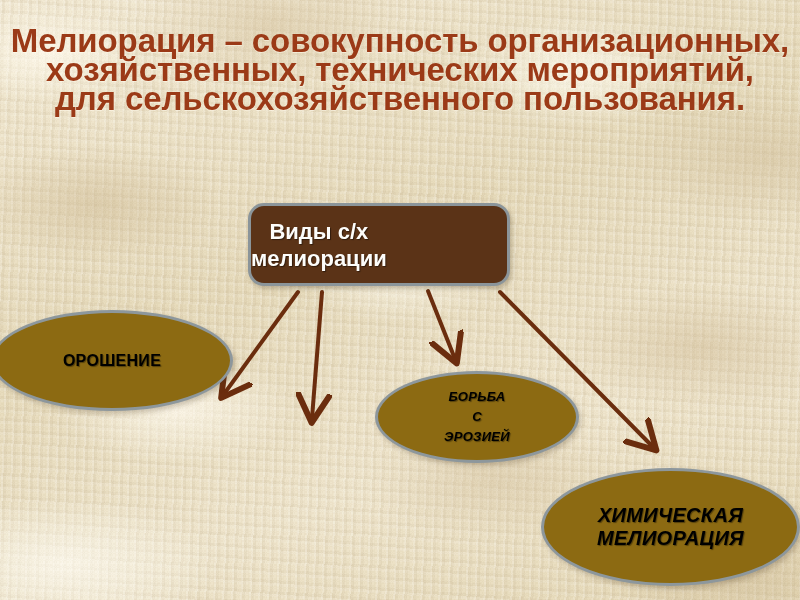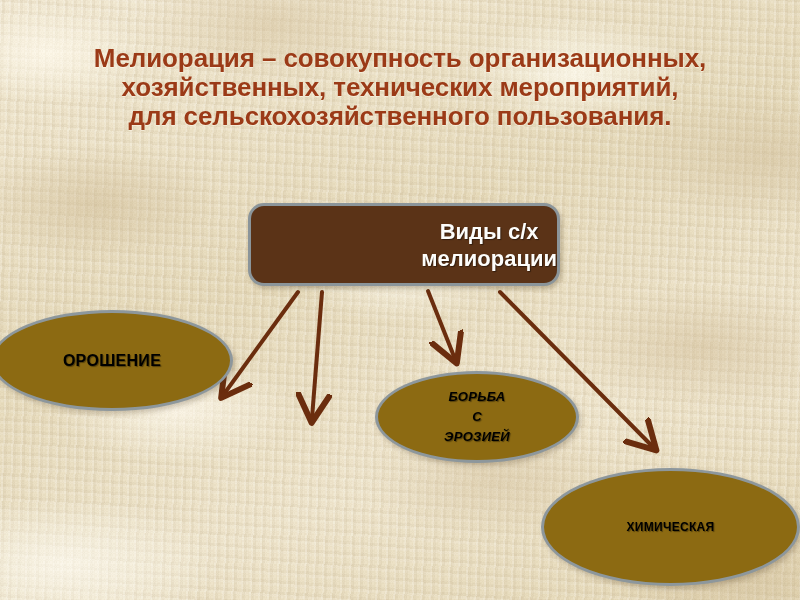--- a/index.html
+++ b/index.html
@@ -31,43 +31,43 @@
   }
   #grain{
     position:absolute;inset:0;pointer-events:none;opacity:.5;
     background-image:
       repeating-conic-gradient(from 0deg at 50% 50%, rgba(150,128,92,.07) 0deg 10deg, rgba(255,255,255,.06) 10deg 20deg);
     background-size:7px 7px;
   }
 
   
   #heading{
-    position:absolute;left:0;top:44px;width:800px;
+    position:absolute;left:0;top:26px;width:800px;
     text-align:center;
     color:#9b3a17;
     font-weight:bold;
-    font-size:26px;
+    font-size:33px;
     line-height:29px;
     letter-spacing:-.1px;
     text-shadow:0 1px 0 rgba(255,250,235,.55);
   }
   #heading .hline{display:block;white-space:nowrap;}
 
   
   #wires{position:absolute;left:0;top:0;width:800px;height:600px;}
 
   
   #root-box{
-    position:absolute;left:248px;top:203px;width:312px;height:83px;
+    position:absolute;left:248px;top:203px;width:262px;height:83px;
     box-sizing:border-box;
     background:#5b3317;
     border:3px solid #8b959a;
     border-radius:16px;
     box-shadow:2px 3px 4px rgba(80,60,30,.28);
-    display:flex;align-items:center;justify-content:flex-end;
+    display:flex;align-items:center;justify-content:flex-start;
   }
   #root-box .boxtext{
     color:#fdfdfb;font-weight:bold;font-size:22px;line-height:27px;
     text-align:center;
     text-shadow:1px 1px 1px rgba(0,0,0,.45);
   }
   #root-box .boxtext span{display:block;white-space:nowrap;}
 
   
   .node{
@@ -84,21 +84,21 @@
     text-shadow:1px 1px 1px rgba(0,0,0,.4);
   }
   .node .label span{display:block;white-space:nowrap;}
 
   #node-irrigation{left:-9px;  top:310px; width:242px; height:101px;}
   #node-drainage  {left:138px; top:427px; width:241px; height:111px;}
   #node-erosion   {left:375px; top:371px; width:204px; height:92px;}
   #node-chemical  {left:541px; top:468px; width:259px; height:118px;}
 
   #node-erosion .label{font-size:13px;line-height:20px;font-style:italic;}
-  #node-chemical .label{font-size:12px;line-height:23px;}
+  #node-chemical .label{font-size:20px;line-height:23px;font-style:italic;}
 </style>
 </head>
 <body>
 
 <div id="slide">
 
   <div id="grain"></div>
 
   <div id="heading">
     <span class="hline">Мелиорация – совокупность организационных,</span>
@@ -138,16 +138,17 @@
     <div class="label">
       <span>БОРЬБА</span>
       <span>С</span>
       <span>ЭРОЗИЕЙ</span>
     </div>
   </div>
 
   <div class="node" id="node-chemical">
     <div class="label">
       <span>ХИМИЧЕСКАЯ</span>
+      <span>МЕЛИОРАЦИЯ</span>
     </div>
   </div>
 
 </div>
 
 </body></html>

